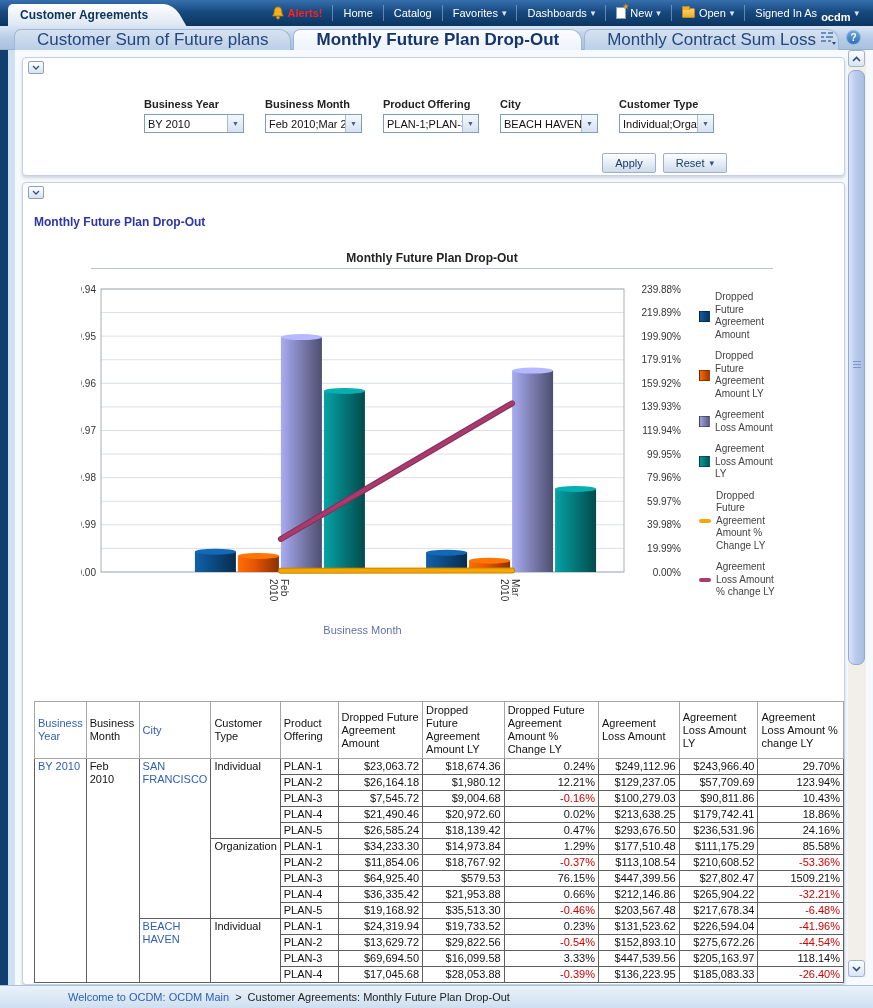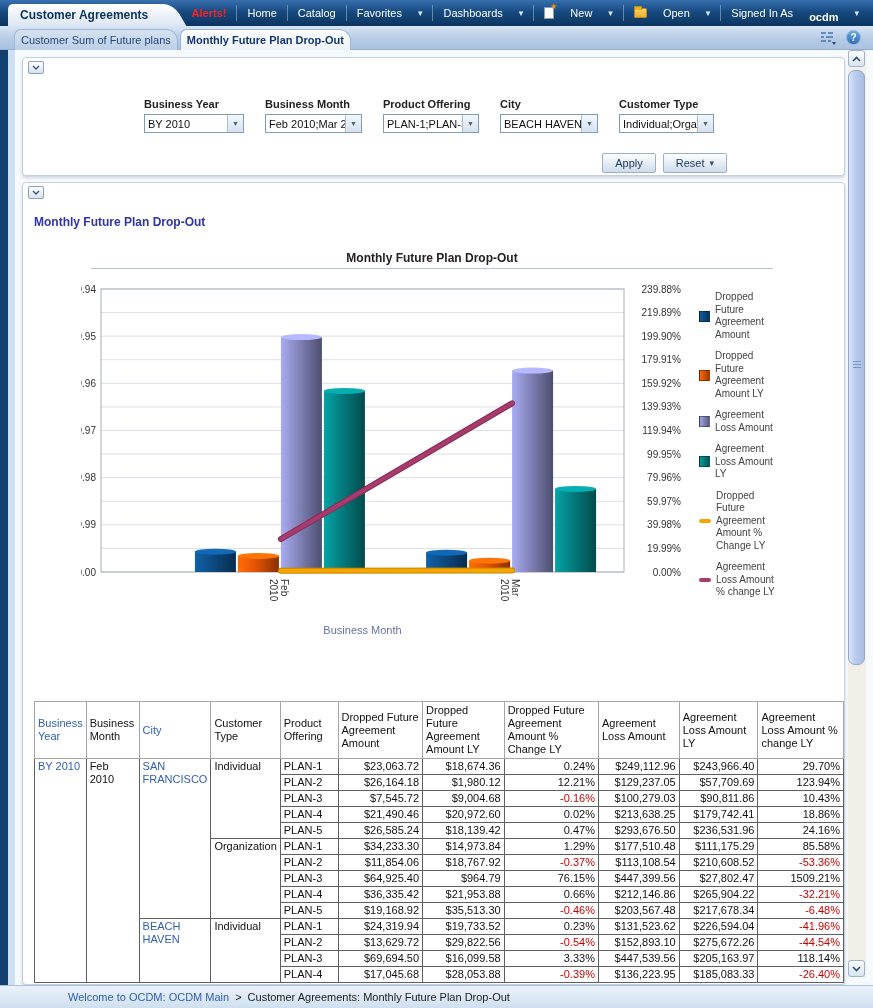--- a/index.html
+++ b/index.html
@@ -8,33 +8,33 @@
 
   
   .topbar { position:absolute; left:0; top:0; width:873px; height:26px;
     background:linear-gradient(180deg,#376fae 0%,#174a80 45%,#0c3560 100%); z-index:30; }
   .title-tab { position:absolute; left:8px; top:4px; height:22px; padding:0 16px 0 12px;
     background:linear-gradient(#ffffff,#dce6f2); border-radius:5px 0 0 0;
     color:#0d3560; font-weight:bold; font-size:12px; line-height:22px; z-index:31; }
   .title-tab::after { content:""; position:absolute; right:-16px; top:0; width:30px; height:22px;
     background:linear-gradient(#ffffff,#dce6f2); transform:skewX(30deg); border-radius:0 10px 0 0; z-index:-1; }
   .topbar-right { position:absolute; right:4px; top:0; height:26px; display:flex; align-items:center; color:#fff; font-size:11px; }
-  .menu-item { display:flex; align-items:center; gap:16px; padding:0 10px; height:16px;
+  .menu-item { display:flex; align-items:center; gap:4px; padding:0 10px; height:16px;
     border-left:1px solid rgba(190,210,235,.45); cursor:pointer; white-space:nowrap; }
   .menu-item.noborder { border-left:none; }
   .alerts-label { color:#ff2020; font-weight:bold; }
   .caret { font-size:9px; line-height:10px; color:#dfe9f5; }
   .signed-user { font-weight:bold;margin-top:8px; }
 
   
   .tabbar { position:absolute; left:0; top:26px; width:873px; height:24px;
     background:linear-gradient(180deg,#d9e5f4 0%,#b6cbe6 55%,#a9c2e0 100%);
     border-bottom:1px solid #96b0d2; z-index:29; }
   .subtabs { position:absolute; left:14px; top:3px; display:flex; gap:2px; }
-  .subtab { height:21px; line-height:20px; padding:0 6px; font-size:11px; color:#24477e;
+  .subtab { height:21px; line-height:20px; padding:0 22px; font-size:17px; color:#24477e;
     background:linear-gradient(#d6e2f1,#bccfe7); border:1px solid #9fb7d6; border-bottom:none;
     border-radius:7px 12px 0 0; cursor:pointer; white-space:nowrap; }
   .subtab.active { background:linear-gradient(#fbfdff,#edf3fa); font-weight:bold; color:#14356e; }
   .tab-icons { position:absolute; right:12px; top:4px; display:flex; gap:8px; align-items:center; }
   .help-icon { width:15px; height:15px; border-radius:50%; background:linear-gradient(#6ea7dd,#2f6cb8);
     border:1px solid #8fb4da; color:#fff; font-size:10px; font-weight:bold; text-align:center; line-height:14px; }
   .help-icon::after { content:"?"; }
 
   
   .strip-navy { position:absolute; left:0; top:50px; width:8px; height:958px; background:#11406f; z-index:20; }
@@ -145,20 +145,21 @@
       <span class="signed-user">ocdm</span>
       <span class="caret">▾</span>
     </div>
   </div>
 </div>
 
 <div class="tabbar">
   <div class="subtabs" id="subtabs">
       <div class="subtab">Customer Sum of Future plans</div>
       <div class="subtab active">Monthly Future Plan Drop-Out</div>
+      <div class="subtab">Monthly Contract Sum Loss</div>
     </div>
   <div class="tab-icons">
     <svg width="18" height="15" viewBox="0 0 18 15">
       <g stroke="#3a6ea8" stroke-width="1.4">
         <line x1="1" y1="3" x2="6" y2="3"></line>
           <line x1="8" y1="3" x2="13" y2="3"></line>
         <line x1="1" y1="7" x2="4" y2="7"></line>
           <line x1="6" y1="7" x2="13" y2="7"></line>
         <line x1="1" y1="11" x2="6" y2="11"></line>
           <line x1="8" y1="11" x2="11" y2="11"></line>
@@ -453,21 +454,21 @@
             <td class="num">$11,854.06</td>
             <td class="num">$18,767.92</td>
             <td class="num neg">-0.37%</td>
             <td class="num">$113,108.54</td>
             <td class="num">$210,608.52</td>
             <td class="num neg">-53.36%</td>
           </tr>
           <tr>
             <td>PLAN-3</td>
             <td class="num">$64,925.40</td>
-            <td class="num">$964.79</td>
+            <td class="num">$579.53</td>
             <td class="num">76.15%</td>
             <td class="num">$447,399.56</td>
             <td class="num">$27,802.47</td>
             <td class="num">1509.21%</td>
           </tr>
           <tr>
             <td>PLAN-4</td>
             <td class="num">$36,335.42</td>
             <td class="num">$21,953.88</td>
             <td class="num">0.66%</td>

